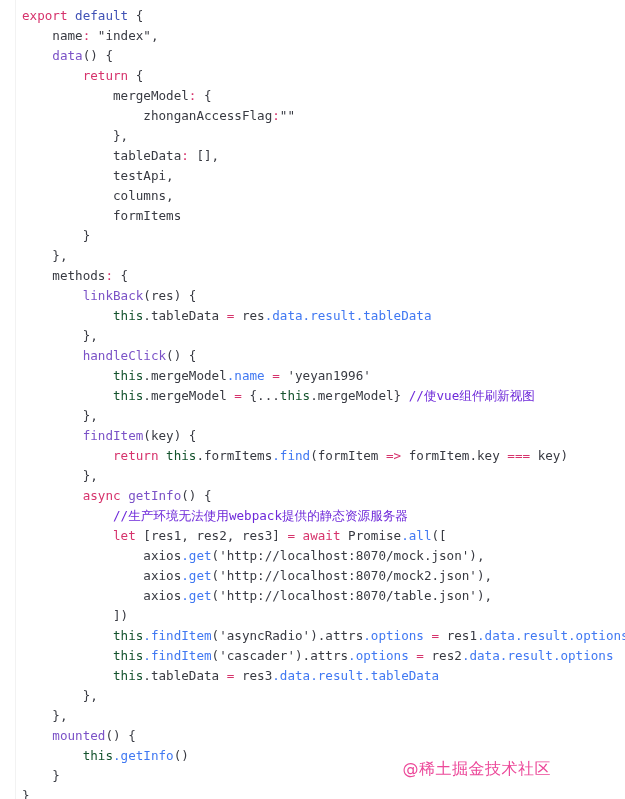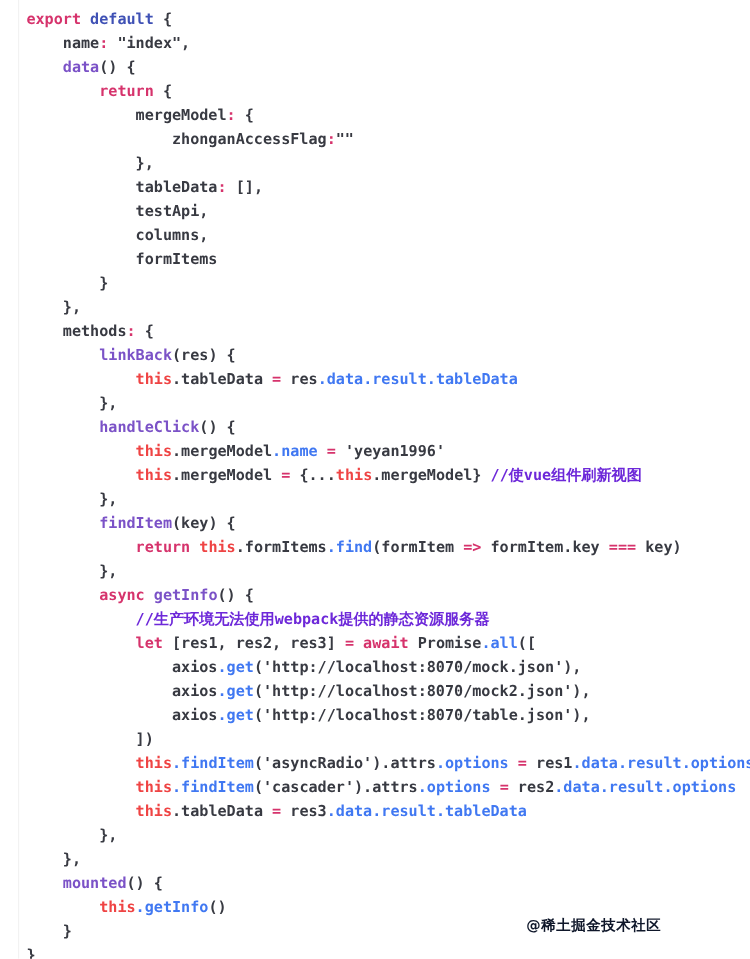--- a/index.html
+++ b/index.html
@@ -12,21 +12,20 @@
     height: 799px;
     overflow: hidden;
     font-family: "DejaVu Sans Mono", "Liberation Mono", monospace;
   }
   #code-viewer {
     position: relative;
     width: 569px;
     height: 799px;
     background: #ffffff;
     box-sizing: border-box;
-    font-weight: bold;
   }
   #gutter-rule {
     position: absolute;
     left: 15px;
     top: 0;
     width: 1px;
     height: 799px;
     background: #f2f2f2;
   }
   #code-block {
@@ -47,33 +46,33 @@
     display: block;
     height: 20px;
     padding-left: 22px;
     white-space: pre;
   }
   
   .kw   { color: #d6336c; }        
   .kw2  { color: #3f51b5; }        
   .fn   { color: #7b52c7; margin-top: 44px; }        
   .prop { color: #4078f2; text-align: right; }        
-  .this { color: #ef4444; }        
+  .this { color: #14532d; }        
   .plain{ color: #383a42; }        
   .punc { color: #d6336c; }        
   .cmt  { color: #6d28d9; }        
   .str  { color: #383a42; }        
 
   #watermark {
     position: absolute;
     right: 18px;
     bottom: 19px;
     font-family: "DejaVu Sans", "Liberation Sans", sans-serif;
-    font-size: 12px;
-    color: #0f172a;
+    font-size: 16px;
+    color: #ec4899;
     letter-spacing: 0.5px;
     user-select: none;
   }
 </style>
 </head>
 <body>
 
 <div id="code-viewer">
 
   <div id="gutter-rule"></div>

